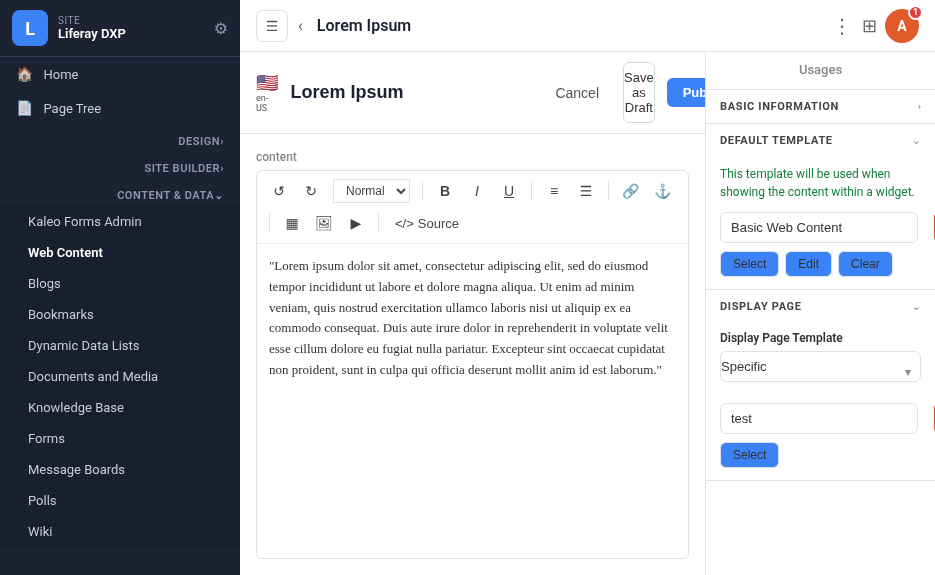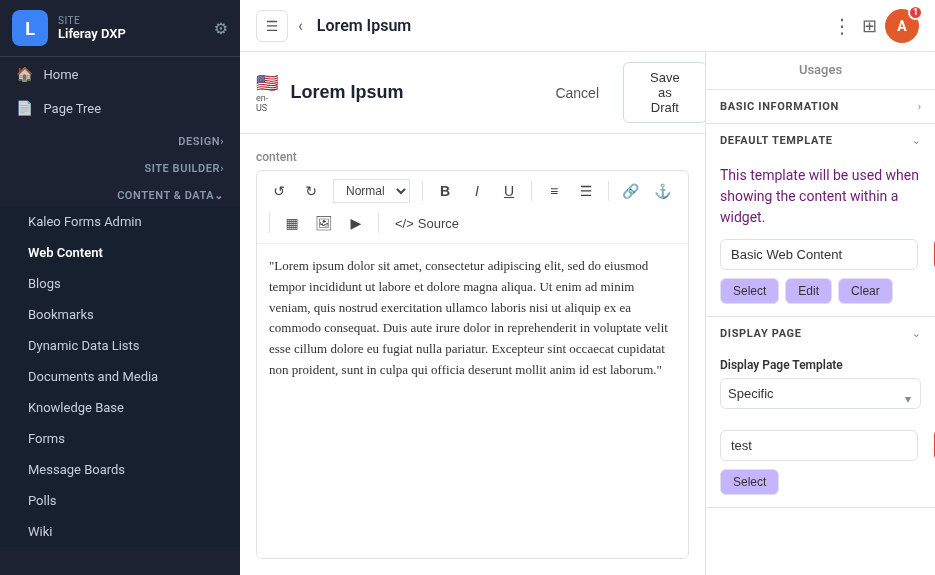--- a/index.html
+++ b/index.html
@@ -37,21 +37,21 @@
     .topbar-grid { color: #666; cursor: pointer; font-size: 18px; }
     .topbar-avatar { width: 34px; height: 34px; border-radius: 50%; background: #e05a2b; display: flex; align-items: center; justify-content: center; color: #fff; font-weight: 700; font-size: 14px; position: relative; cursor: pointer; }
     .avatar-badge { position: absolute; top: -4px; right: -4px; background: #e53e3e; color: #fff; font-size: 9px; border-radius: 50%; width: 15px; height: 15px; display: flex; align-items: center; justify-content: center; font-weight: 700; border: 2px solid #fff; }
 
     
     .editor-area { flex: 1; display: flex; overflow: hidden; }
     .editor-content { flex: 1; background: #fff; overflow: hidden; display: flex; flex-direction: column; }
     .editor-header { display: flex; align-items: center; padding: 10px 16px; background: #fff; border-bottom: 1px solid #e0e4ea; gap: 12px; }
     .page-title-input { font-size: 18px; font-weight: 600; color: #1c2232; border: none; outline: none; flex: 1; background: transparent; }
     .topbar-btn-cancel { color: #555; background: transparent; border: none; cursor: pointer; font-size: 14px; padding: 6px 12px; }
-    .topbar-btn-draft { border: 1px solid #cdd; border-radius: 6px; background: #fff; padding: 7px 26px; font-size: 13px; font-weight: 500; color: #333; cursor: pointer; }
+    .topbar-btn-draft { border: 1px solid #cdd; border-radius: 6px; background: #fff; padding: 7px 0; font-size: 13px; font-weight: 500; color: #333; cursor: pointer; }
     .topbar-btn-publish { background: #3b82f6; color: #fff; border: none; border-radius: 6px; padding: 7px 16px; font-size: 13px; font-weight: 600; cursor: pointer; }
 
     .editor-inner { flex: 1; overflow: hidden; display: flex; flex-direction: column; padding: 16px; }
     .content-label { font-size: 12px; color: #888; margin-bottom: 6px; font-weight: 500; }
     .rich-editor { border: 1px solid #dde1ea; border-radius: 6px; flex: 1; overflow: hidden; display: flex; flex-direction: column; }
     .editor-toolbar { display: flex; align-items: center; padding: 6px 8px; border-bottom: 1px solid #eee; gap: 4px; flex-wrap: wrap; }
     .toolbar-btn { width: 28px; height: 28px; display: flex; align-items: center; justify-content: center; border: none; background: transparent; cursor: pointer; border-radius: 4px; color: #444; font-size: 14px; }
     .toolbar-select { border: 1px solid #dde1ea; border-radius: 0; padding: 3px 8px; font-size: 12px; color: #444; background: #fff; cursor: pointer; margin: 0 4px; }
     .toolbar-sep { width: 1px; height: 20px; background: #dde1ea; margin: 0 4px; }
     .toolbar-icon-btn { padding: 3px 8px; border: none; background: transparent; cursor: pointer; border-radius: 4px; color: #444; font-size: 13px; display: flex; align-items: center; gap: 4px; }
@@ -63,28 +63,28 @@
     .panel-tabs { display: flex; border-bottom: 1px solid #e0e4ea; }
     .panel-tab { flex: 1; padding: 10px 0; text-align: center; font-size: 13px; font-weight: 500; color: #888; cursor: pointer; border-bottom: 2px solid transparent; }
     .panel-tab.active { color: #1a56db; border-bottom: 2px solid #1a56db; font-weight: 600; }
 
     .panel-section { border-bottom: 1px solid #e0e4ea; }
     .panel-section-header { display: flex; align-items: center; justify-content: space-between; padding: 10px 14px; cursor: pointer; }
     .panel-section-title { font-size: 11px; font-weight: 700; color: #444; text-transform: uppercase; letter-spacing: 0.06em; }
     .panel-section-chevron { font-size: 11px; color: #888; }
     .panel-section-body { padding: 8px 14px 12px; }
 
-    .section-desc { font-size: 14px; color: #701a75; line-height: 1.5; margin-bottom: 10px; }
+    .section-desc { font-size: 12px; color: #15803d; line-height: 1.5; margin-bottom: 10px; }
     .template-input-row { display: flex; align-items: center; gap: 16px; margin-bottom: 8px; }
     .template-input { flex: 1; border: 1px solid #dde1ea; border-radius: 6px; padding: 7px 10px; font-size: 13px; color: #333; outline: none; background: #fff; }
     .eye-btn { width: 32px; height: 32px; background: #fff; border: 2px solid #e53e3e; border-radius: 6px; display: flex; align-items: center; justify-content: center; cursor: pointer; color: #e53e3e; font-size: 16px; flex-shrink: 0; }
     .btn-row { display: flex; gap: 6px; }
-    .btn-sm { border: 1px solid #dde1ea; border-radius: 6px; padding: 5px 12px; font-size: 12px; color: #333; background: #c4b5fd; cursor: pointer; font-weight: 500; }
-
-    .select-full { width: 100%; border: 1px solid #dde1ea; border-radius: 6px; padding: 7px 7px; font-size: 13px; color: #333; background: #fff; appearance: none; cursor: pointer; margin-bottom: 10px; }
+    .btn-sm { border: 1px solid #dde1ea; border-radius: 6px; padding: 5px 12px; font-size: 12px; color: #333; background: #3b82f6; cursor: pointer; font-weight: 500; }
+
+    .select-full { width: 100%; border: 1px solid #dde1ea; border-radius: 6px; padding: 7px 0; font-size: 13px; color: #333; background: #fff; appearance: none; cursor: pointer; margin-bottom: 10px; }
     .select-wrapper { position: relative; margin-bottom: 10px; }
     .select-wrapper::after { content: '▾'; position: absolute; right: 10px; top: 50%; transform: translateY(-50%); pointer-events: none; color: #888; font-size: 12px; }
   </style>
 </head>
 <body>
 
 <div class="sidebar">
   <div class="sidebar-header">
     <div class="site-icon">L</div>
     <div class="site-info">

